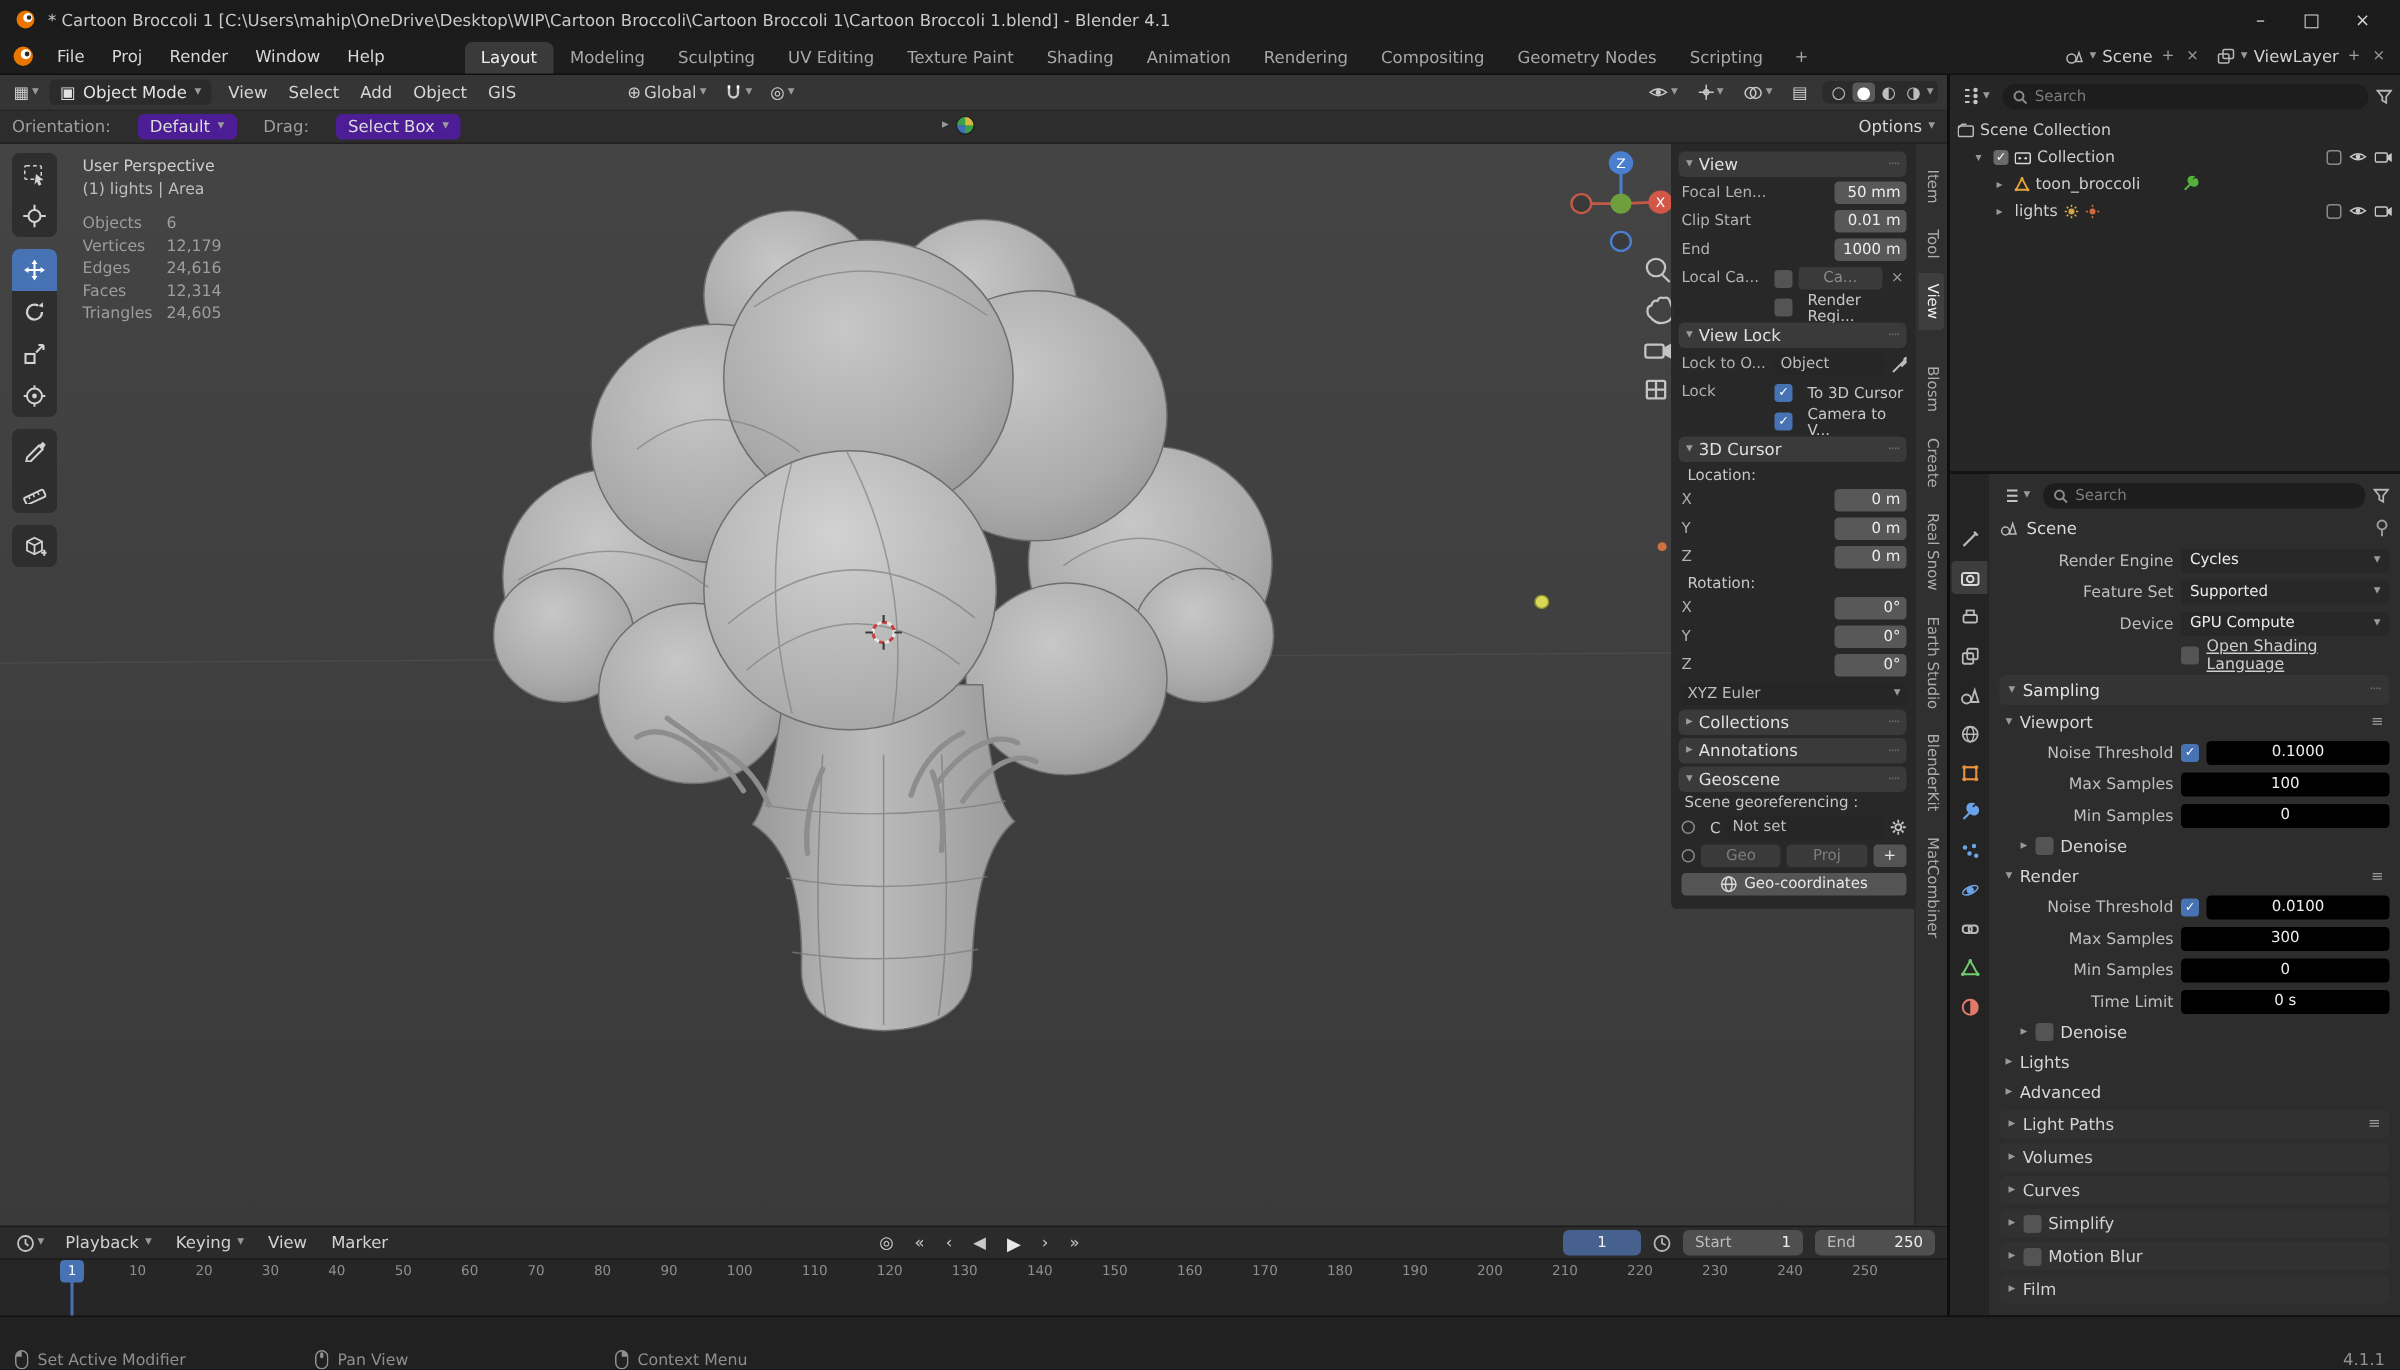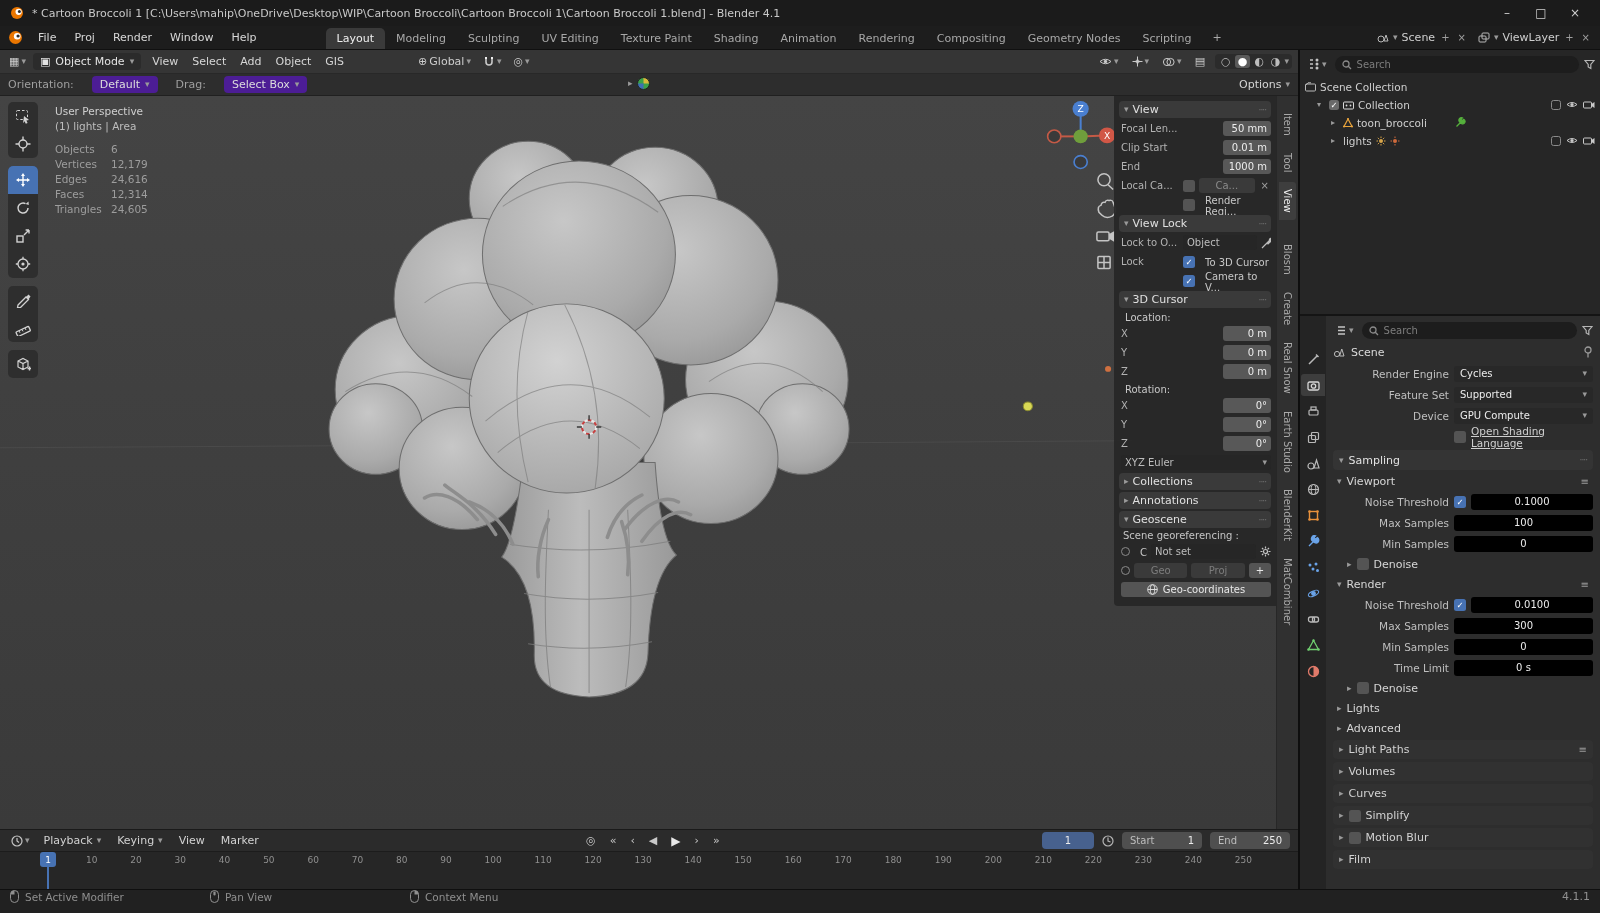--- a/index.html
+++ b/index.html
@@ -9,21 +9,21 @@
 
   
   .titlebar{height:26px;background:#1b1b1b;display:flex;align-items:center;padding:0 10px;gap:8px;flex:0 0 auto;}
   .title-text{color:#c9c9c9;font-size:11px;white-space:nowrap;overflow:hidden;text-overflow:ellipsis;flex:1;}
   .win-controls{display:flex;gap:4px;}
   .win-btn{width:30px;height:20px;display:flex;align-items:center;justify-content:center;color:#cfcfcf;font-size:12px;border-radius:3px;cursor:default;}
 
   
   .menubar{height:24px;background:#1d1d1d;display:flex;align-items:center;padding:0 8px;gap:2px;flex:0 0 auto;border-bottom:1px solid #101010;}
   .menu-item{padding:3px 9px;border-radius:4px;color:#d8d8d8;}
-  .ws-tabs{display:flex;margin-left:26px;align-items:flex-end;height:100%;padding-left:32px;}
+  .ws-tabs{display:flex;margin-left:10px;align-items:flex-end;height:100%;padding-left:32px;}
   .ws-tab{padding:4px 11px;color:#a8a8a8;border-radius:5px 5px 0 0;font-size:11px;white-space:nowrap;}
   .ws-tab.active{background:#3a3a3a;color:#efefef;}
   .ws-add{padding:3px 8px;color:#a8a8a8;}
   .topbar-right{margin-left:auto;display:flex;align-items:center;gap:10px;}
   .sel-group{display:flex;align-items:center;gap:4px;color:#cfcfcf;}
   .mini-btn{color:#9f9f9f;font-size:10px;padding:0 2px;}
   .chev{color:#9a9a9a;font-size:9px;line-height:1;}
 
   
   .main{flex:1;display:flex;min-height:0;}
@@ -132,21 +132,21 @@
   .pp-value.num{background:#000000;justify-content:center;}
   .pp-sec{display:flex;align-items:center;gap:5px;height:20px;background:#343434;border-radius:4px;padding:0 6px;color:#e2e2e2;margin-top:2px;}
   .pp-sec .grip{margin-left:auto;color:#6f6f6f;font-size:9px;letter-spacing:-1px;}
   .pp-sub{display:flex;align-items:center;gap:5px;height:18px;padding:0 4px;color:#d6d6d6;}
   .pp-sub .mlines{margin-left:auto;color:#9a9a9a;font-size:10px;}
   .pp-collapse{display:flex;align-items:center;gap:5px;height:19px;padding:0 6px;color:#d2d2d2;background:#313131;border-radius:4px;margin-top:1px;}
   .pp-collapse .mlines{margin-left:auto;color:#9a9a9a;font-size:10px;}
   .funnel{flex:0 0 auto;}
 
   
-  .statusbar{height:24px;background:#212121;border-top:1px solid #0f0f0f;display:flex;align-items:flex-start;padding:0 10px;color:#8f8f8f;flex:0 0 auto;}
+  .statusbar{height:36px;background:#212121;border-top:1px solid #0f0f0f;display:flex;align-items:flex-end;padding:0 10px;color:#8f8f8f;flex:0 0 auto;}
   .sb-item{display:flex;align-items:center;gap:6px;width:200px;font-size:10.5px;}
   .sb-version{margin-left:auto;color:#8f8f8f;}
   svg{display:block;}
 </style>
 </head>
 <body>
 
 <div class="window">
 
   <div class="titlebar">

